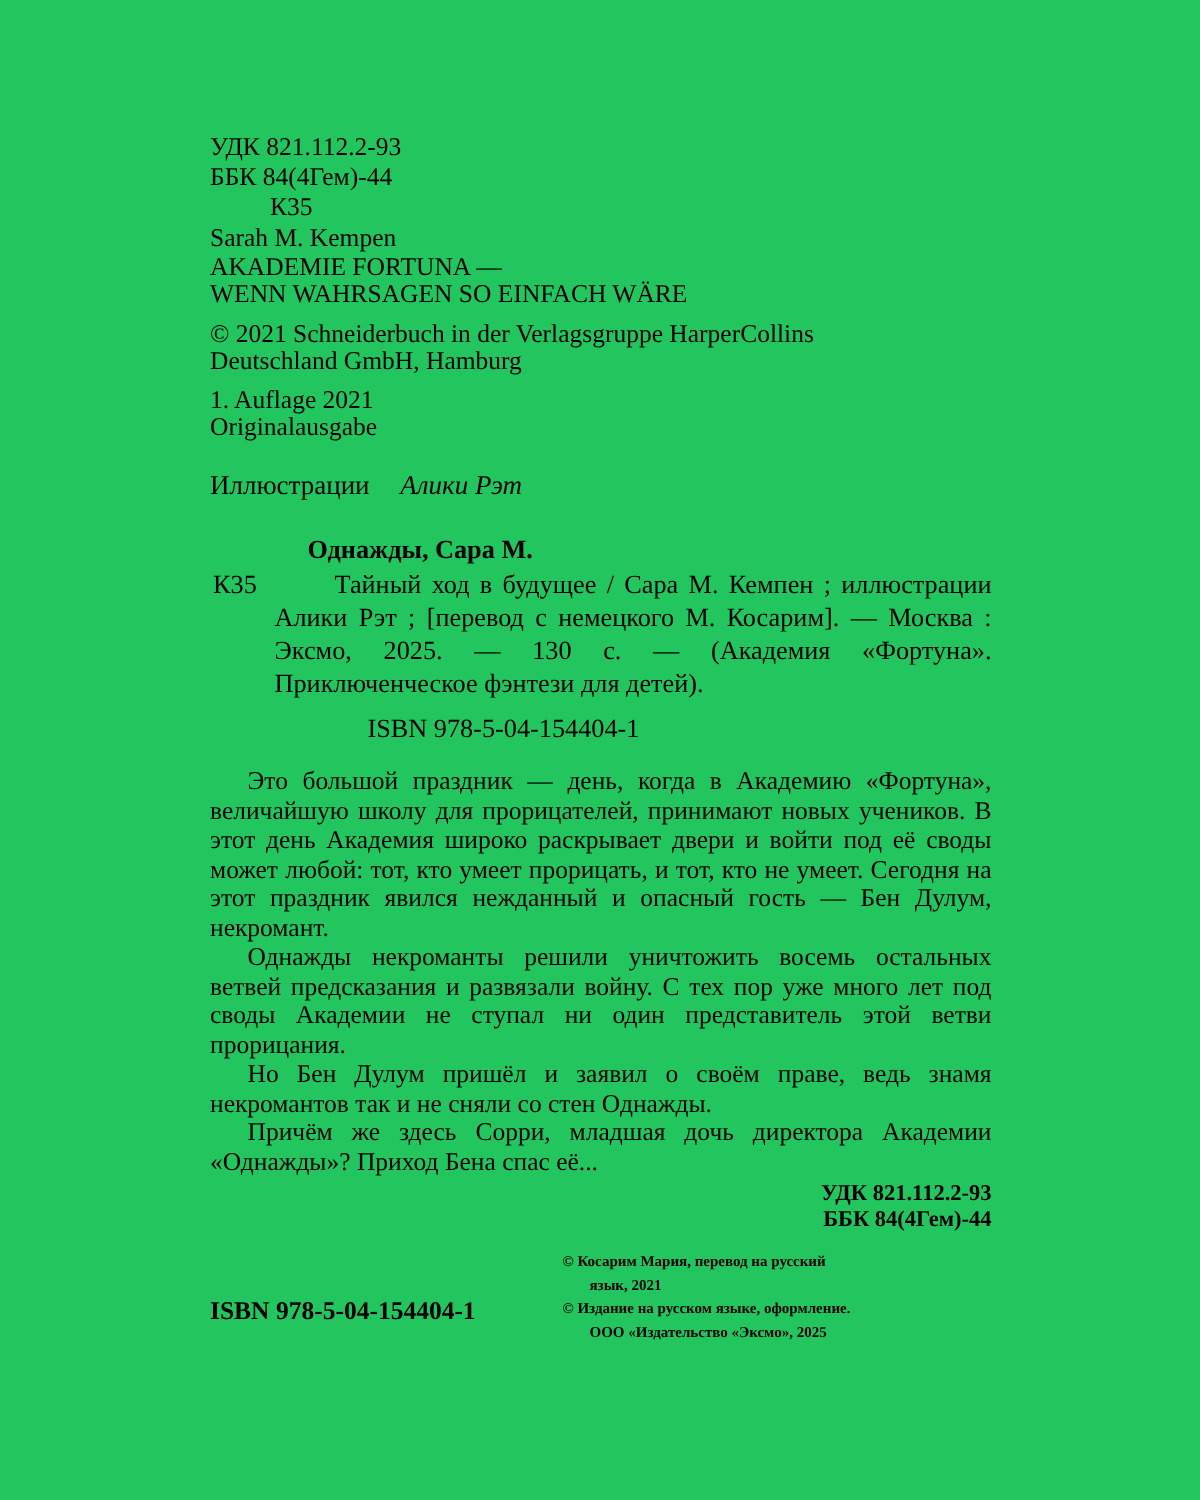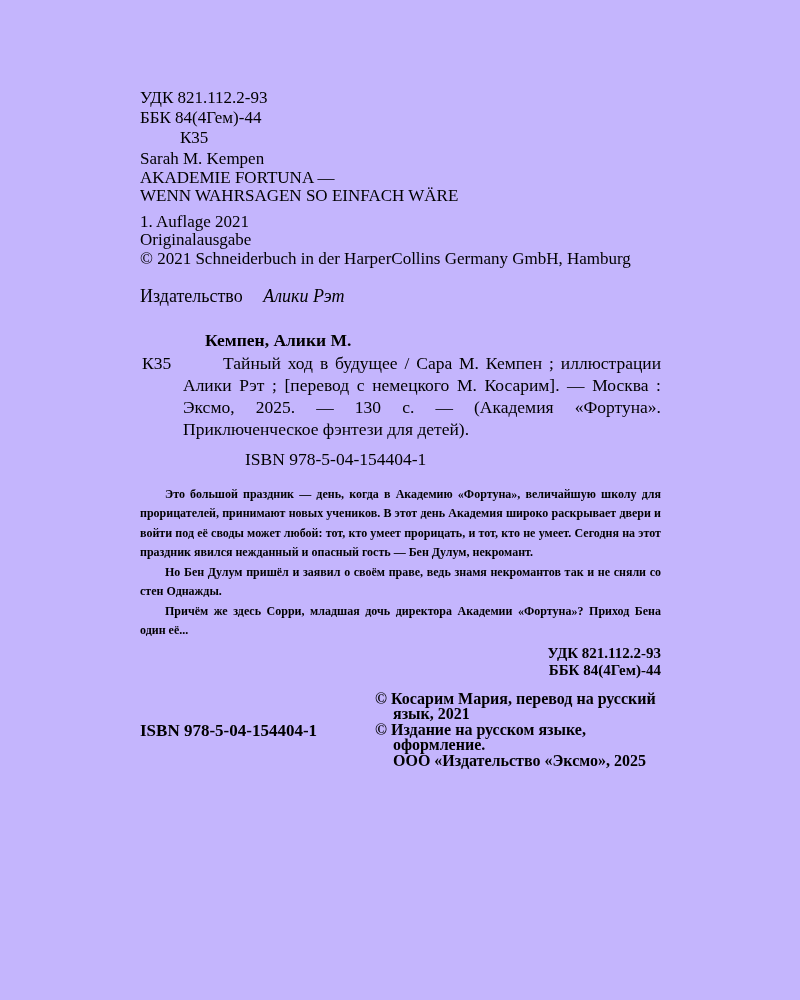--- a/index.html
+++ b/index.html
@@ -4,86 +4,88 @@
 <style>
   * { margin:0; padding:0; box-sizing:border-box; }
   html,body { background:#ffffff; }
   body {
     width:800px; height:1000px;
     font-family:"Liberation Serif","DejaVu Serif",serif;
     color:#000;
     position:relative;
     overflow:hidden;
   }
-  .page { position:relative; width:800px; height:1000px; background:#c4b5fd; }
+  .page { position:relative; width:800px; height:1000px; background:#22c55e; }
   .text-col { position:absolute; left:140px; top:88px; width:521px; }
 
   .pre { white-space:pre-line; }
 
   .top-codes { font-size:17px; line-height:20px; }
   .top-codes .k35 { margin-left:40px; }
 
   .centered { font-size:17px; line-height:18.5px; margin-top:2px; }
   .gap  { margin-top:8px; }
   .gap2 { margin-top:7px; }
   .illustrations { margin-top:19px; font-size:18px; }
   .illustrations i { font-style:italic;margin-left:16px; }
 
   .catalog { position:relative; margin-top:22px; font-size:17.5px; }
   .catalog-sign { position:absolute; left:2px; top:25px; }
   .catalog-body { margin-left:43px; }
   .catalog-author { font-weight:bold; margin-left:22px; line-height:24px; }
   .catalog-entry { text-align:justify; text-indent:40px; line-height:22px; }
   .catalog-isbn { margin-left:105px; margin-top:9px; }
 
-  .annotation { margin-top:15px; font-size:12px; line-height:19.5px; text-align:justify;font-weight:bold; }
+  .annotation { margin-top:15px; font-size:17px; line-height:19.5px; text-align:justify; }
   .annotation p { text-indent:25px; margin:0; }
 
   .bottom-codes { text-align:right; font-weight:bold; font-size:15px; line-height:17px; margin-top:4px; }
 
   .footer { position:relative; margin-top:12px; height:80px; }
   .isbn-bottom { position:absolute; left:0; top:30px; font-weight:bold; font-size:17px; }
-  .copyrights { margin-left:235px; font-weight:bold; font-size:16px; line-height:15.5px; }
+  .copyrights { margin-left:235px; font-weight:bold; font-size:10px; line-height:15.5px; }
   .copyrights .hang { padding-left:18px; text-indent:-18px; }
 </style>
 </head>
 <body>
 
 <div class="page">
   <div class="text-col">
 
     <div class="top-codes">
       <div>УДК 821.112.2-93</div>
       <div>ББК 84(4Гем)-44</div>
       <div class="k35">К35</div>
     </div>
 
     <div class="centered">
       <div>Sarah M. Kempen</div>
       <div class="pre">AKADEMIE FORTUNA —
 WENN WAHRSAGEN SO EINFACH WÄRE</div>
+      <div class="pre gap">© 2021 Schneiderbuch in der Verlagsgruppe HarperCollins
+Deutschland GmbH, Hamburg</div>
       <div class="gap2">1. Auflage 2021</div>
       <div>Originalausgabe</div>
-      <div>© 2021 Schneiderbuch in der HarperCollins Germany GmbH, Hamburg</div>
-      <div class="illustrations"><span>Издательство </span><i>Алики Рэт</i></div>
+      <div class="illustrations"><span>Иллюстрации </span><i>Алики Рэт</i></div>
     </div>
 
     <div class="catalog">
       <div class="catalog-sign">К35</div>
       <div class="catalog-body">
-        <div class="catalog-author">Кемпен, Алики М.</div>
+        <div class="catalog-author">Однажды, Сара М.</div>
         <div class="catalog-entry">Тайный ход в будущее / Сара М. Кемпен ; иллюстрации Алики Рэт ; [перевод с немецкого М. Косарим]. — Москва : Эксмо, 2025. — 130 с. — (Академия «Фортуна». Приключенческое фэнтези для детей).</div>
       </div>
       <div class="catalog-isbn">ISBN 978-5-04-154404-1</div>
     </div>
 
     <div class="annotation">
       <p>Это большой праздник — день, когда в Академию «Фортуна», величайшую школу для прорицателей, принимают новых учеников. В этот день Академия широко раскрывает двери и войти под её своды может любой: тот, кто умеет прорицать, и тот, кто не умеет. Сегодня на этот праздник явился нежданный и опасный гость — Бен Дулум, некромант.</p>
+      <p>Однажды некроманты решили уничтожить восемь остальных ветвей предсказания и развязали войну. С тех пор уже много лет под своды Академии не ступал ни один представитель этой ветви прорицания.</p>
       <p>Но Бен Дулум пришёл и заявил о своём праве, ведь знамя некромантов так и не сняли со стен Однажды.</p>
-      <p>Причём же здесь Сорри, младшая дочь директора Академии «Фортуна»? Приход Бена один её...</p>
+      <p>Причём же здесь Сорри, младшая дочь директора Академии «Однажды»? Приход Бена спас её...</p>
     </div>
 
     <div class="bottom-codes">
       <div>УДК 821.112.2-93</div>
       <div>ББК 84(4Гем)-44</div>
     </div>
 
     <div class="footer">
       <div class="isbn-bottom">ISBN 978-5-04-154404-1</div>
       <div class="copyrights">

